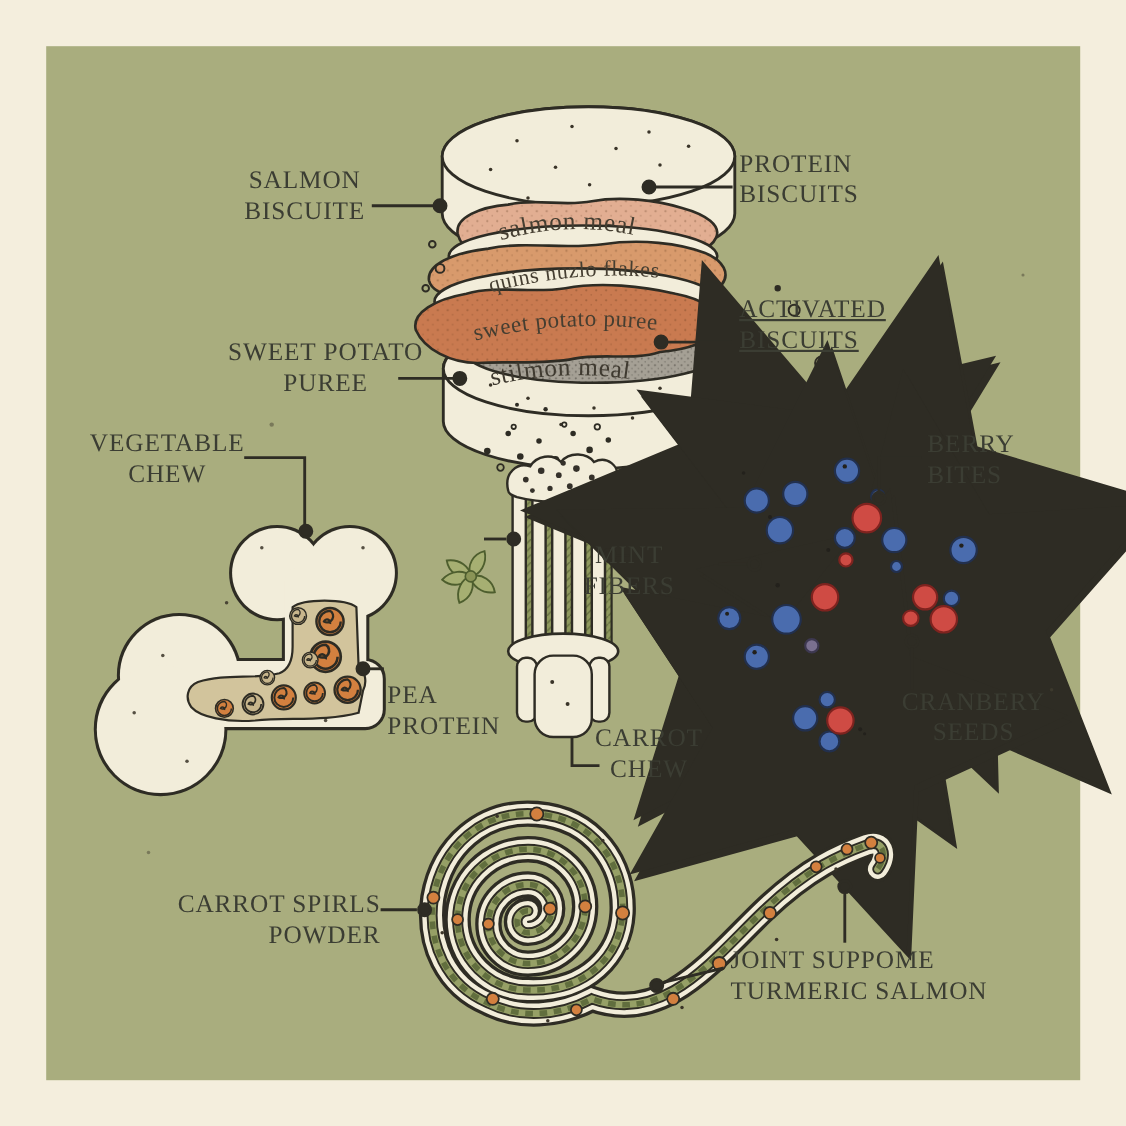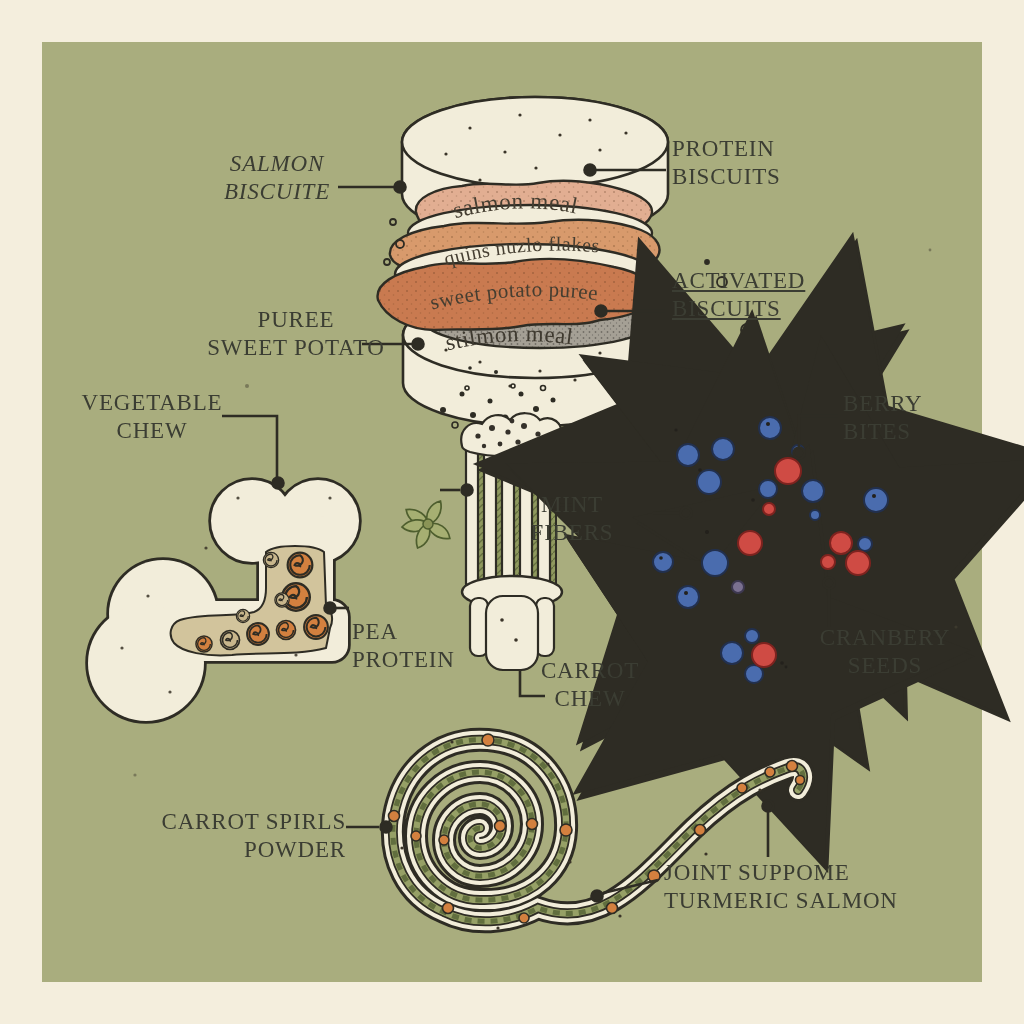--- a/index.html
+++ b/index.html
@@ -5,21 +5,21 @@
   html,body{margin:0;padding:0;background:#f4eedd;}
   .stage{position:relative;width:1024px;height:1024px;background:#f4eedd;overflow:hidden;
          font-family:"Liberation Serif", serif;}
   .panel{position:absolute;left:42px;top:42px;right:42px;bottom:42px;background:#a9ad7e;}
   svg.art{position:absolute;left:0;top:0;width:1024px;height:1024px;}
   .callout{position:absolute;color:#3b3d33;font-size:23px;line-height:1.2;
            letter-spacing:0.8px;white-space:nowrap;}
   .callout .ln{display:block;}
   .center{transform:translateX(-50%);text-align:center;}
   .right{text-align:right;}
-  #lbl-salmon-biscuite{left:277px;top:150px;font-style:italic;}
+  #lbl-salmon-biscuite{left:277px;top:150px;}
   #lbl-protein-biscuits{left:672px;top:135px;}
   #lbl-sweet-potato{left:296px;top:306px;}
   #lbl-activated-charcoal{left:672px;top:267px;text-decoration:underline;}
   #lbl-vegetable-chew{left:152px;top:389px;}
   #lbl-pea-protein{left:352px;top:590px;margin-top:28px;}
   #lbl-mint-fibers{left:572px;top:491px;}
   #lbl-dental-chew{left:590px;top:657px;}
   #lbl-berry-bites{left:843px;top:390px;}
   #lbl-cranbery-seeds{left:885px;top:624px;}
   #lbl-carrot-spirls{left:160px;top:808px;width:186px;}
@@ -430,22 +430,22 @@
 
   <div class="callout center" id="lbl-salmon-biscuite">
     <span class="ln">SALMON</span>
     <span class="ln">BISCUITE</span>
   </div>
   <div class="callout" id="lbl-protein-biscuits">
     <span class="ln">PROTEIN</span>
     <span class="ln">BISCUITS</span>
   </div>
   <div class="callout center" id="lbl-sweet-potato">
+    <span class="ln">SWEET POTATO</span>
     <span class="ln">PUREE</span>
-    <span class="ln">SWEET POTATO</span>
   </div>
   <div class="callout" id="lbl-activated-charcoal">
     <span class="ln">ACTIVATED</span>
     <span class="ln">BISCUITS</span>
   </div>
   <div class="callout center" id="lbl-vegetable-chew">
     <span class="ln">VEGETABLE</span>
     <span class="ln">CHEW</span>
   </div>
   <div class="callout" id="lbl-pea-protein">

